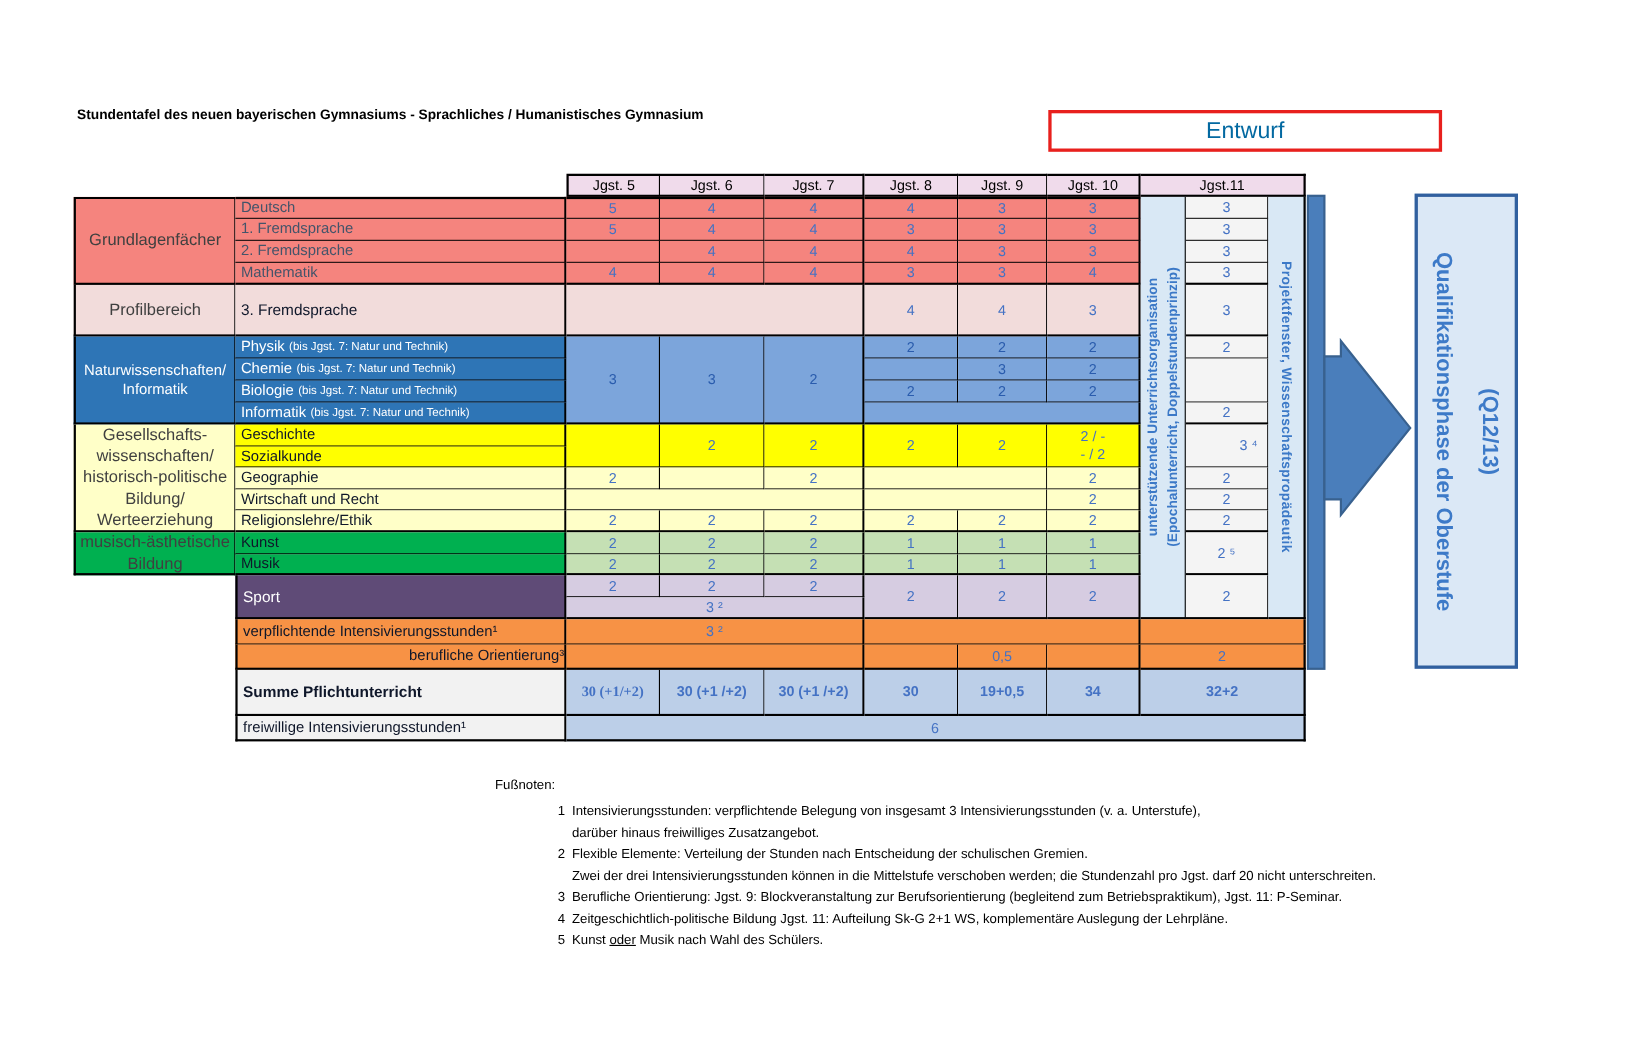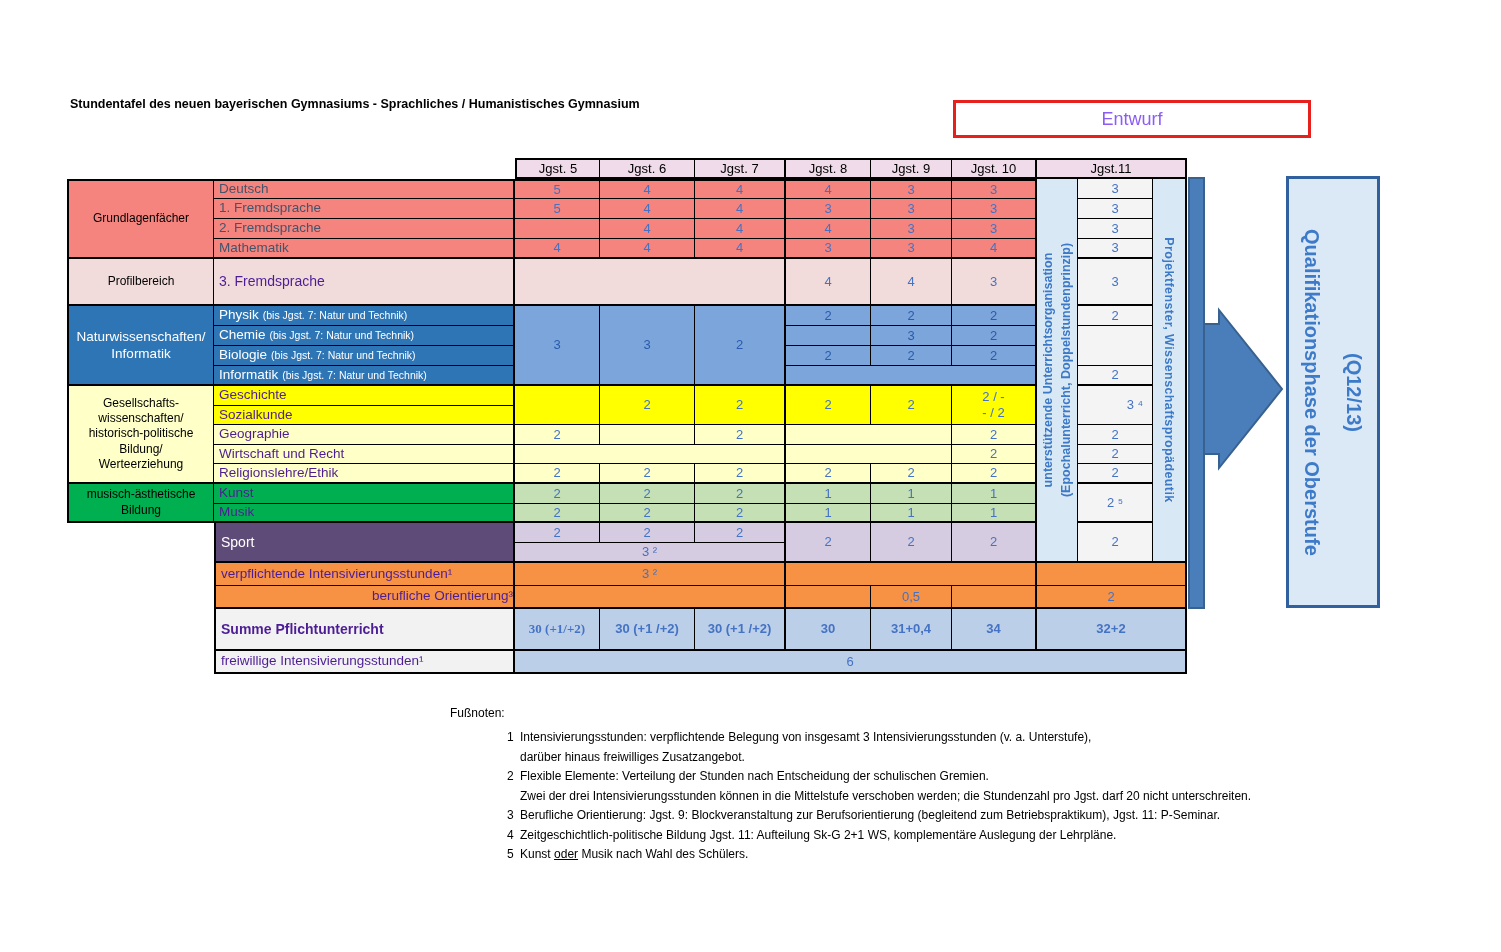--- a/index.html
+++ b/index.html
@@ -4,38 +4,38 @@
 <style>
   html,body{margin:0;padding:0;}
   body{
     width:1501px;height:952px;position:relative;background:#ffffff;
     font-family:"Liberation Sans",sans-serif;overflow:hidden;
   }
   
   .doc-title{position:absolute;left:70px;top:97px;font-size:12.5px;font-weight:bold;color:#000;}
   .entwurf{
     position:absolute;left:953px;top:100px;width:358px;height:38px;
-    border:3px solid #e8201d;color:#8b5cf6;font-size:18px;
+    border:3px solid #e8201d;color:#0369a1;font-size:21px;
     display:flex;align-items:center;justify-content:center;box-sizing:border-box;
   }
   
   .grid{
     position:absolute;left:67px;top:158px;display:grid;
   }
   .cell{
     box-sizing:border-box;position:relative;display:flex;align-items:center;justify-content:center;
     border-right:1px solid #000;border-bottom:1px solid #000;
     font-size:13px;color:#4472c4;white-space:pre-line;text-align:center;line-height:1.2;
   }
   .left{justify-content:flex-start;padding-left:5px;text-align:left;}
   .bl2{border-left:2px solid #000;} .bt2{border-top:2px solid #000;}
   .br2{border-right:2px solid #000;} .bb2{border-bottom:2px solid #000;}
   .hdr{background:#f0dbeb;color:#000;font-weight:normal;}
-  .cat{color:#000000;font-size:12px;line-height:1.28;}
-  .lbl{color:#4c1d95;font-size:13.5px;}
+  .cat{color:#404040;font-size:15px;line-height:1.28;}
+  .lbl{color:#0f172a;font-size:13.5px;}
   .sub{color:#44546a;font-size:13.5px;}
   .white{color:#ffffff;font-size:13.5px;}
   .f14{font-size:14px;}
   .bold{font-weight:bold;}
   .v{color:#4472c4;}
   .nwv{color:#2a5cad;}
   .sum{color:#4472c4;font-weight:bold;font-size:13px;}
   
   .salmon{background:#f5847e;} .rose{background:#f2dcdb;}
   .nwlabel{background:#2e75b6;} .nwdata{background:#7ca5db;}
@@ -222,21 +222,21 @@
     <div class="cell orange br2" style="grid-area: 20 / 9 / span 1 / span 3;"><span class="t"></span></div>
     <div class="cell orange bb2 br2" style="grid-area: 21 / 3 / span 1 / span 3;"><span class="t"></span></div>
     <div class="cell orange bb2" style="grid-area: 21 / 6 / span 1 / span 1;"><span class="t"></span></div>
     <div class="cell v orange bb2" style="grid-area: 21 / 7 / span 1 / span 1;"><span class="t">0,5</span></div>
     <div class="cell orange bb2 br2" style="grid-area: 21 / 8 / span 1 / span 1;"><span class="t"></span></div>
     <div class="cell v orange bb2 br2" style="grid-area: 21 / 9 / span 1 / span 3;"><span class="t">2</span></div>
     <div class="cell sum lblue bb2" style="grid-area: 22 / 3 / span 1 / span 1; font-family: Liberation Serif, serif;"><span class="t">30 (+1/+2)</span></div>
     <div class="cell sum lblue bb2" style="grid-area: 22 / 4 / span 1 / span 1;"><span class="t">30 (+1 /+2)</span></div>
     <div class="cell sum lblue bb2 br2" style="grid-area: 22 / 5 / span 1 / span 1;"><span class="t">30 (+1 /+2)</span></div>
     <div class="cell sum lblue bb2" style="grid-area: 22 / 6 / span 1 / span 1;"><span class="t">30</span></div>
-    <div class="cell sum lblue bb2" style="grid-area: 22 / 7 / span 1 / span 1;"><span class="t">31+0,4</span></div>
+    <div class="cell sum lblue bb2" style="grid-area: 22 / 7 / span 1 / span 1;"><span class="t">19+0,5</span></div>
     <div class="cell sum lblue bb2 br2" style="grid-area: 22 / 8 / span 1 / span 1;"><span class="t">34</span></div>
     <div class="cell sum lblue bb2 br2" style="grid-area: 22 / 9 / span 1 / span 3;"><span class="t">32+2</span></div>
     <div class="cell v lblue bb2 br2" style="grid-area: 23 / 3 / span 1 / span 9;"><span class="t">6</span></div>
   </div>
 
 <div class="arrow-wrap">
   <svg width="102" height="436" viewBox="0 0 102 436" xmlns="http://www.w3.org/2000/svg">
     <rect x="3" y="2" width="15" height="430" fill="#4a7ebb" stroke="#38618f" stroke-width="2"></rect>
     <polygon points="18,148 33,148 33,134 96,213 33,292 33,278 18,278" fill="#4a7ebb" stroke="#38618f" stroke-width="2"></polygon>
   </svg>

